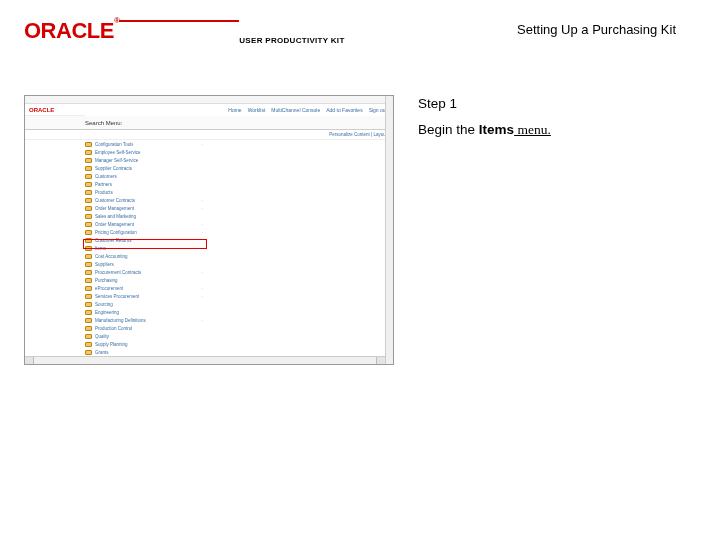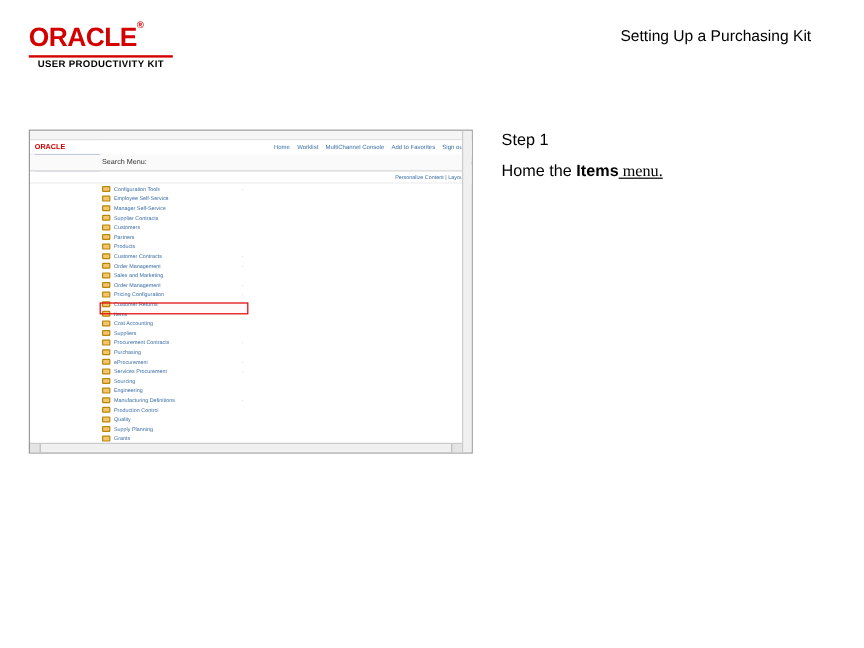--- a/index.html
+++ b/index.html
@@ -1,23 +1,23 @@
 <!DOCTYPE html>
 <html><head>
 <meta charset="utf-8">
 <style>
   * { box-sizing: border-box; margin: 0; padding: 0; }
   html, body { width: 720px; height: 540px; font-family: Arial, Helvetica, sans-serif; background: #fff; color: #000; }
   .page { width: 720px; height: 540px; position: relative; }
   .header { display: flex; align-items: flex-start; padding: 18px 44px 6px 24px; }
-  .brand { display: flex; flex-direction: column; }
+  .brand { display: flex; }
   .brand-word { font-family: "Trebuchet MS", Arial, sans-serif; font-weight: bold; font-size: 22px; color: #d40000; letter-spacing: -0.5px; }
   .brand-word sup { font-size: 8px; color: #d40000; vertical-align: top; position: relative; top: -2px; }
   .brand-rule { height: 2px; background: #d40000; width: 120px; margin-top: 2px; }
-  .brand-sub { font-size: 8px; letter-spacing: 0.3px; color: #000; margin-top: 1px; font-weight: bold; font-family: Arial, sans-serif; text-align: center; }
+  .brand-sub { font-size: 8px; letter-spacing: 0.3px; color: #000; margin-top: 18px; font-weight: bold; font-family: Arial, sans-serif; text-align: center; }
   .title { flex: 1; text-align: right; font-size: 13px; color: #000; padding-top: 4px; }
   .content { display: flex; padding: 44px 44px 0 24px; gap: 24px; }
   .shot-col { width: 370px; }
   .shot { width: 370px; height: 270px; border: 1px solid #999; background: #fff; position: relative; overflow: hidden; font-size: 5px; color: #444; }
   .shot-top { height: 8px; background: #f5f5f5; border-bottom: 1px solid #ddd; }
   .shot-logo-row { display:flex; align-items:center; height:12px; padding:0 4px; background:#fff; border-bottom:1px solid #eee;}
   .shot-oracle { color:#d40000; font-weight:bold; font-size:6px; }
   .shot-tabs { position:absolute; top:8px; left:60px; right:0; height:12px; background:#fff; display:flex; justify-content:flex-end; gap:6px; padding-right:6px; align-items:center; color:#3a6ea5; font-size:5px;}
   .shot-tabs span { white-space:nowrap; }
   .shot-menubar { position:absolute; top:20px; left:0; right:0; height:14px; background:#fafafa; border-bottom:1px solid #ccc; display:flex; align-items:center; padding-left:60px;}
@@ -204,17 +204,17 @@
           </div>
         <div class="highlight-box"></div>
         <div class="scroll-v"></div>
         <div class="scroll-h"></div>
       </div>
     </div>
 
     <div class="instr-col">
       <p class="step">Step 1</p>
       <p>
-        <span>Home the </span><b>Items</b><span class="u"> menu.</span>
+        <span>Begin the </span><b>Items</b><span class="u"> menu.</span>
       </p>
     </div>
   </div>
 </div>
 
 </body></html>

